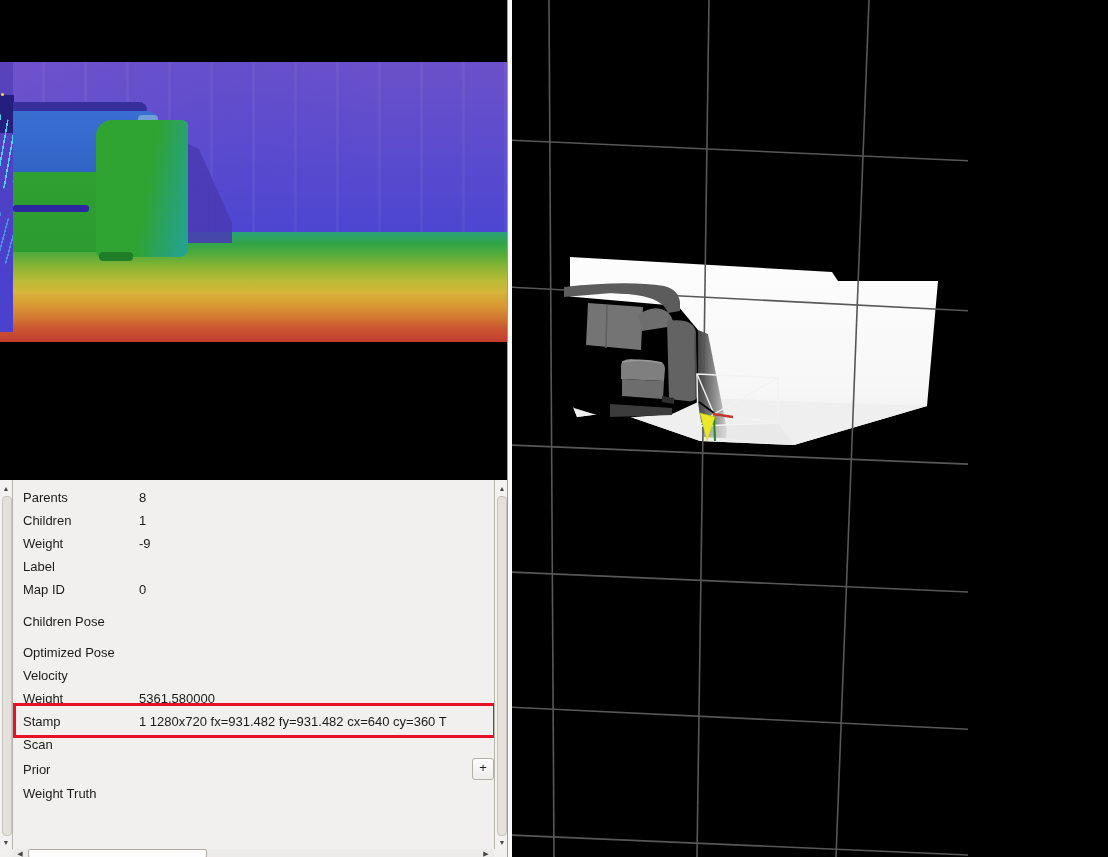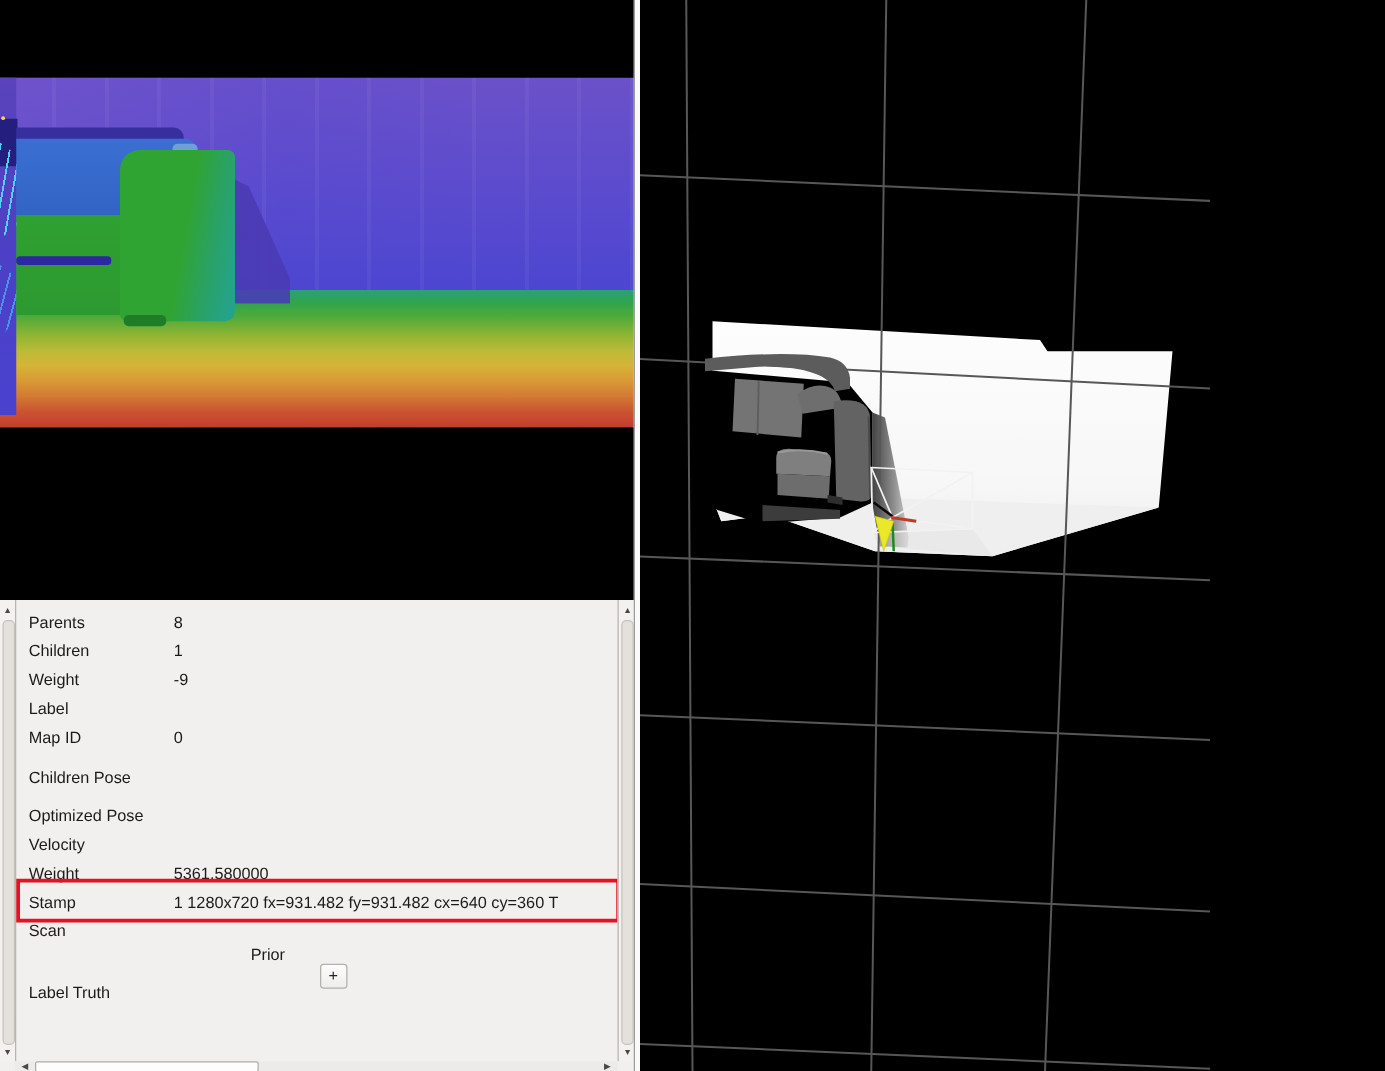--- a/index.html
+++ b/index.html
@@ -47,21 +47,21 @@
   .sb-arrow{position:absolute;left:0;width:100%;height:13px;font-size:7px;line-height:13px;text-align:center;color:#4a4843;}
   .sb-arrow.top{top:2px;} .sb-arrow.bottom{top:356px;}
   .vthumb{position:absolute;left:2px;top:16px;width:8px;height:338px;background:#e4e1dd;border:1px solid #c6c2bc;border-radius:4px;}
   #hscroll{left:12px;top:369px;width:482px;height:8px;background:#ecebe9;}
   .hs-arrow{position:absolute;top:0;width:14px;height:8px;font-size:7px;line-height:9px;text-align:center;color:#4a4843;}
   .hs-arrow.left{left:1px;} .hs-arrow.right{left:467px;}
   #hthumb{position:absolute;left:16px;top:0px;width:177px;height:7px;background:#fdfdfd;border:1px solid #b0aca6;border-radius:2px;}
   #table{left:12px;top:0;width:482px;height:369px;overflow:hidden;padding-top:6px;box-sizing:border-box;}
   .row{display:flex;align-items:center;height:23px;padding-left:11px;}
   .row.tall{height:40px;}
-  .row.prior{height:26px;flex-direction:column;}
+  .row.prior{height:26px;}
   .lbl{width:116px;flex:none;white-space:nowrap;}
   .val{white-space:pre;line-height:17px;overflow:hidden;flex:1;}
   .plusbtn{margin-left:16px;width:20px;height:20px;border:1px solid #b3afa9;border-radius:3px;
     background:linear-gradient(#fdfdfd,#efedeb);font-size:13px;line-height:18px;text-align:center;color:#222;}
   #calib-highlight{left:13px;top:223px;width:477px;height:29px;border:3px solid var(--hl);pointer-events:none;}
 
   
   #splitter{left:507px;top:0;width:5px;height:857px;background:#fafafa;border-left:1px solid #9b9b9b;box-sizing:border-box;}
   #view3d{left:512px;top:0;width:596px;height:857px;background:#000;}
   .gridline{stroke:var(--grid);stroke-width:1.6;}
@@ -143,21 +143,21 @@
           <div class="row">
             <span class="lbl">Scan</span>
             <span class="val"></span>
           </div>
           <div class="row prior">
             <span class="lbl">Prior</span>
             <span class="val"></span>
             <div class="plusbtn">+</div>
           </div>
           <div class="row">
-            <span class="lbl">Label Truth</span>
+            <span class="lbl">Weight Truth</span>
             <span class="val"></span>
           </div>
         </div>
       <div id="calib-highlight" class="abs"></div>
 
       <div class="vscroll right abs">
         <div class="sb-arrow top">▲</div>
         <div class="vthumb"></div>
         <div class="sb-arrow bottom">▼</div>
       </div>

